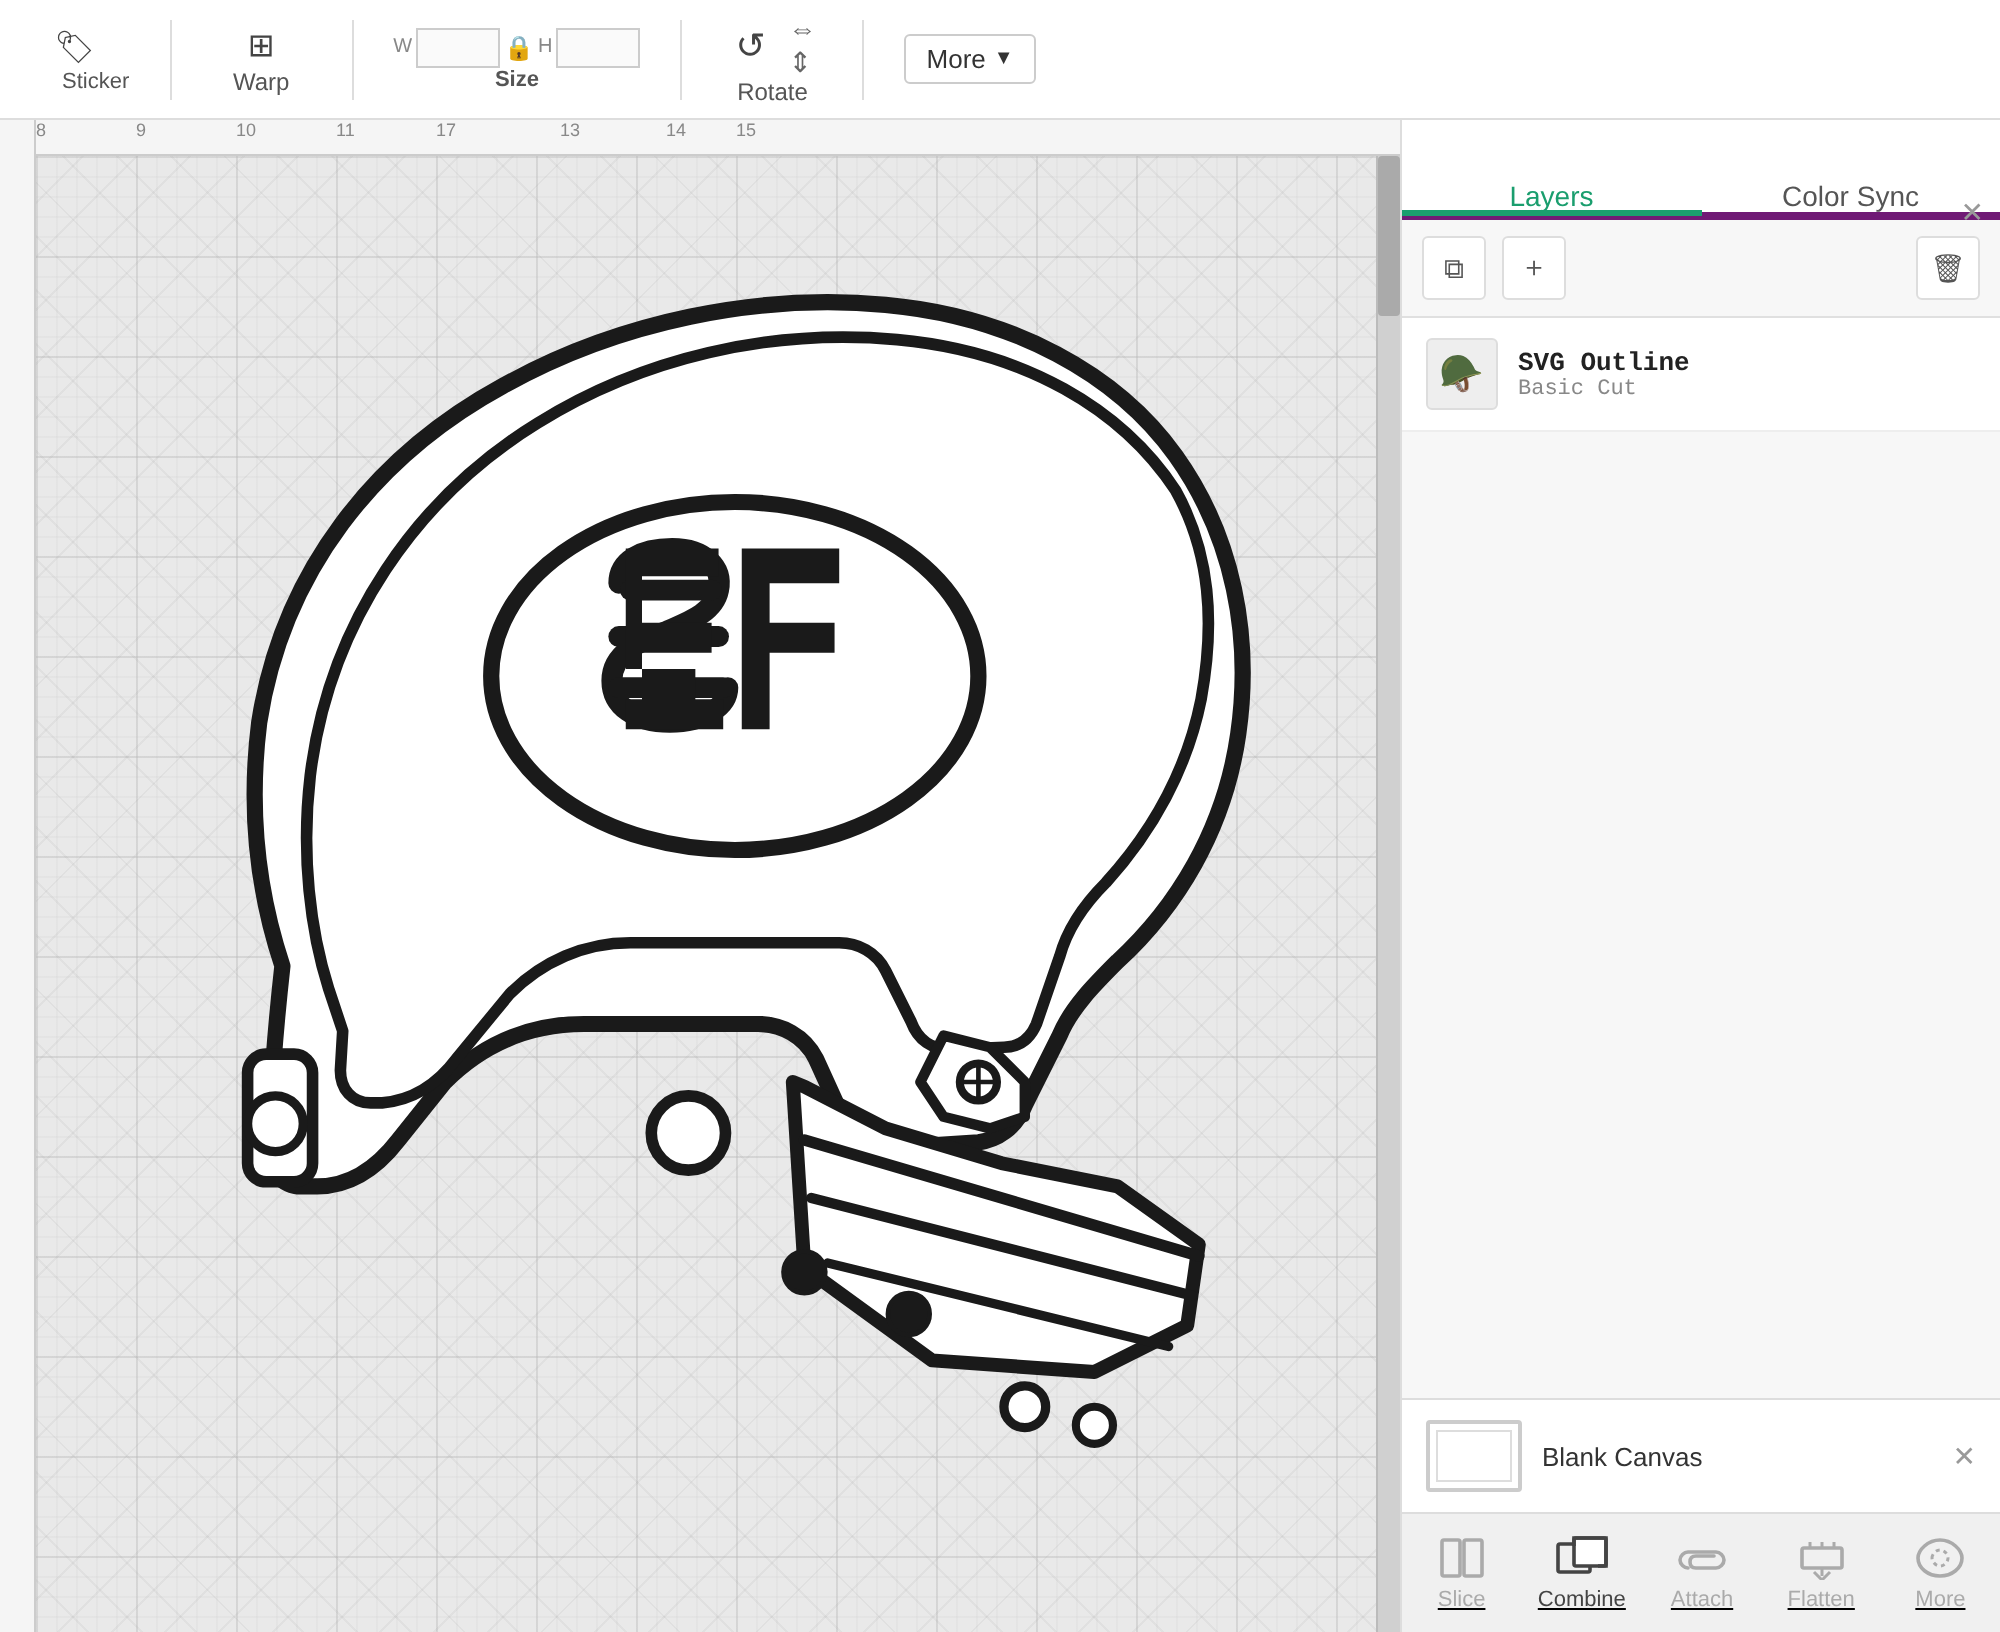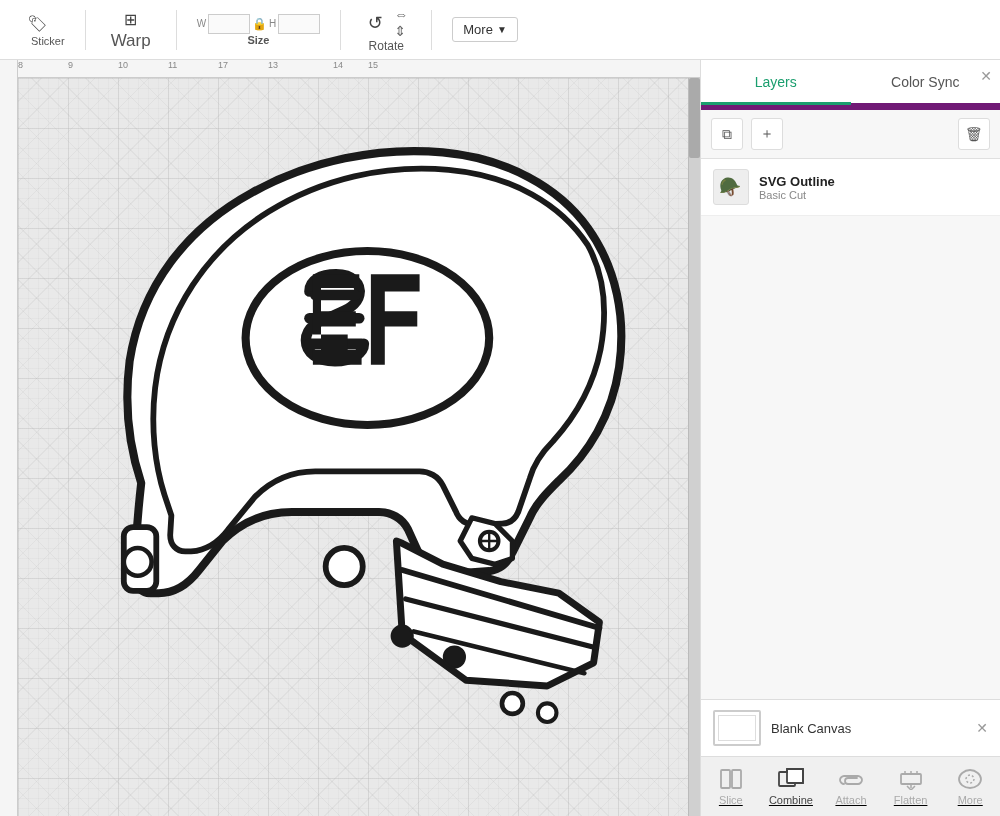--- a/index.html
+++ b/index.html
@@ -179,22 +179,23 @@
       border-left: 1px solid #ddd;
       display: flex;
       flex-direction: column;
     }
 
     
     .panel-tabs {
       display: flex;
       height: 50px;
       background: #fff;
-      border-bottom: 7px solid #701a75;
+      border-bottom: 4px solid #701a75;
       position: relative;
+      align-items: flex-end;
     }
     .panel-tab {
       flex: 1;
       display: flex;
       align-items: center;
       justify-content: center;
       font-size: 14px;
       font-weight: 500;
       cursor: pointer;
       color: #555;
@@ -257,21 +258,21 @@
       width: 36px;
       height: 36px;
       background: #eee;
       border: 1px solid #ddd;
       border-radius: 3px;
       display: flex;
       align-items: center;
       justify-content: center;
       font-size: 18px;
     }
-    .layer-info { flex: 1; }
+    .layer-info { flex: 1; font-family: Liberation Mono, monospace; }
     .layer-name { font-size: 13px; font-weight: 600; color: #222; }
     .layer-sub { font-size: 11px; color: #888; }
 
     
     .canvas-item {
       display: flex;
       align-items: center;
       padding: 10px 12px;
       gap: 10px;
       background: #fff;
@@ -341,21 +342,21 @@
     </div>
     <span style="font-size:11px;color:#555;margin-left:21px;">Sticker</span>
   </div>
 
   <div class="toolbar-divider"></div>
 
   <div class="toolbar-group">
     <div class="icon-row">
       <div class="toolbar-icon">⊞</div>
     </div>
-    <span style="font-size:17px;color:#555;text-align:right;">Warp</span>
+    <span style="font-size:12px;color:#555;text-align:right;">Warp</span>
   </div>
 
   <div class="toolbar-divider"></div>
 
   <div class="toolbar-group">
     <div class="toolbar-input-pair">
       <span style="font-size:10px;color:#888;">W</span>
       <input class="toolbar-input" value="" style="">
       <div style="display:flex;flex-direction:column;gap:1px;">
         <div style="font-size:12px;color:#888;">🔒</div>
@@ -390,21 +391,21 @@
 <div class="main-layout">
 
   <div class="canvas-area">
 
     <div class="ruler-top">
       <div class="ruler-mark" style="left:18px;">8</div>
       <div class="ruler-mark" style="left:68px;">9</div>
       <div class="ruler-mark" style="left:118px;">10</div>
       <div class="ruler-mark" style="left:168px;">11</div>
       <div class="ruler-mark" style="left:218px;">17</div>
-      <div class="ruler-mark" style="left:268px;">13</div>
+      <div class="ruler-mark" style="left:280px;">13</div>
       <div class="ruler-mark" style="left:333px;">14</div>
       <div class="ruler-mark" style="left:368px;">15</div>
     </div>
     <div class="ruler-left"></div>
 
     <div class="canvas-grid"></div>
 
     <div class="scrollbar-right">
       <div class="scrollbar-thumb"></div>
     </div>

